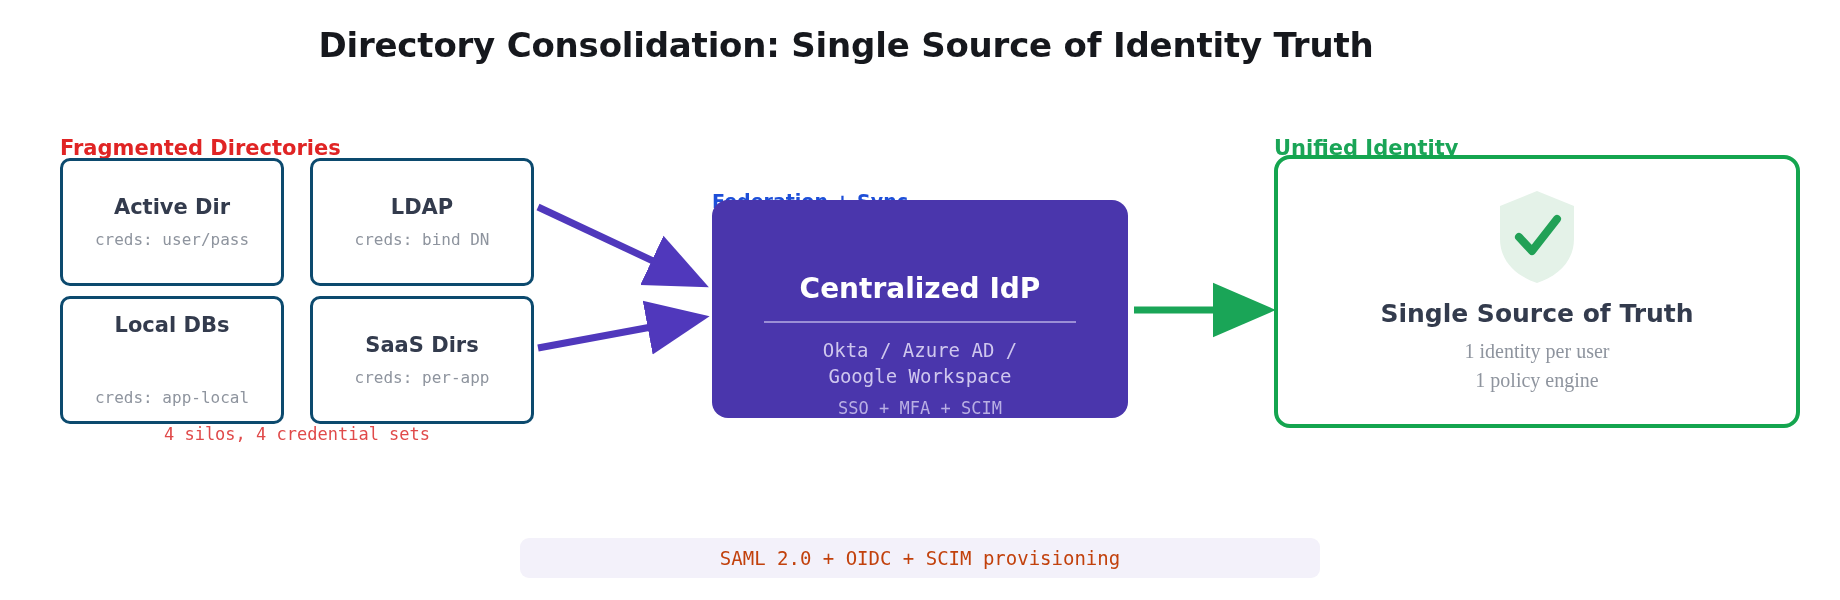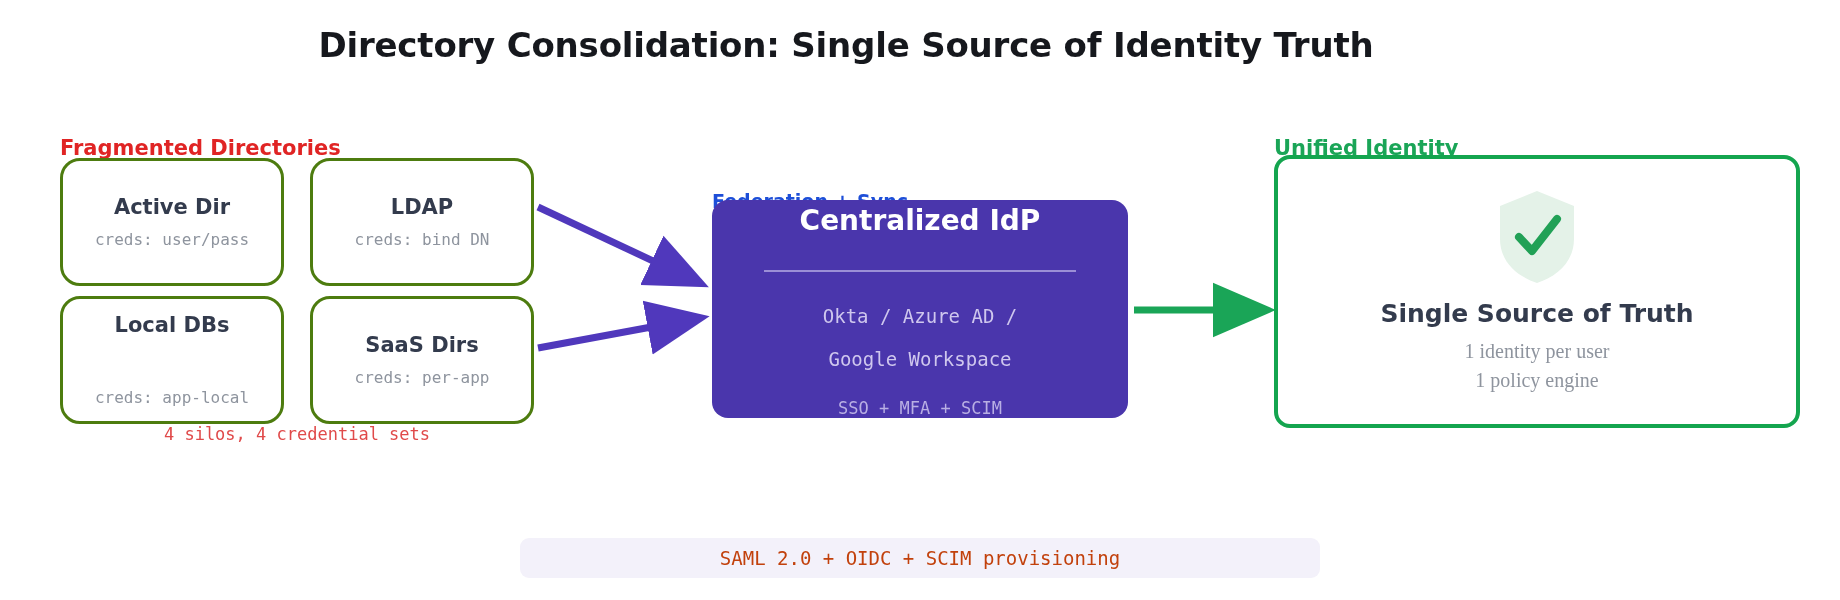--- a/index.html
+++ b/index.html
@@ -53,22 +53,22 @@
     top: 102px;
     width: 526px;
     color: #1aa557;
   }
   
   .src-box {
     position: absolute;
     width: 224px;
     height: 128px;
     box-sizing: border-box;
-    border: 3px solid #4d7c0f;
-    border-radius: 20px;
+    border: 3px solid #0c4a6e;
+    border-radius: 10px;
     background: #ffffff;
     display: flex;
     flex-direction: column;
     align-items: center;
     justify-content: center;
   }
   .src-title {
     font-size: 21px;
     font-weight: bold;
     color: #333b4d;
@@ -103,21 +103,21 @@
     left: 712px;
     top: 200px;
     width: 416px;
     height: 218px;
     box-sizing: border-box;
     background: #4a36ac;
     border-radius: 16px;
     display: flex;
     flex-direction: column;
     align-items: center;
-    justify-content: space-between;
+    justify-content: flex-end;
     padding-top: 4px;
   }
   #idp-title {
     font-size: 28px;
     font-weight: bold;
     color: #ffffff;
     white-space: nowrap;
   }
   #idp-divider {
     width: 312px;

